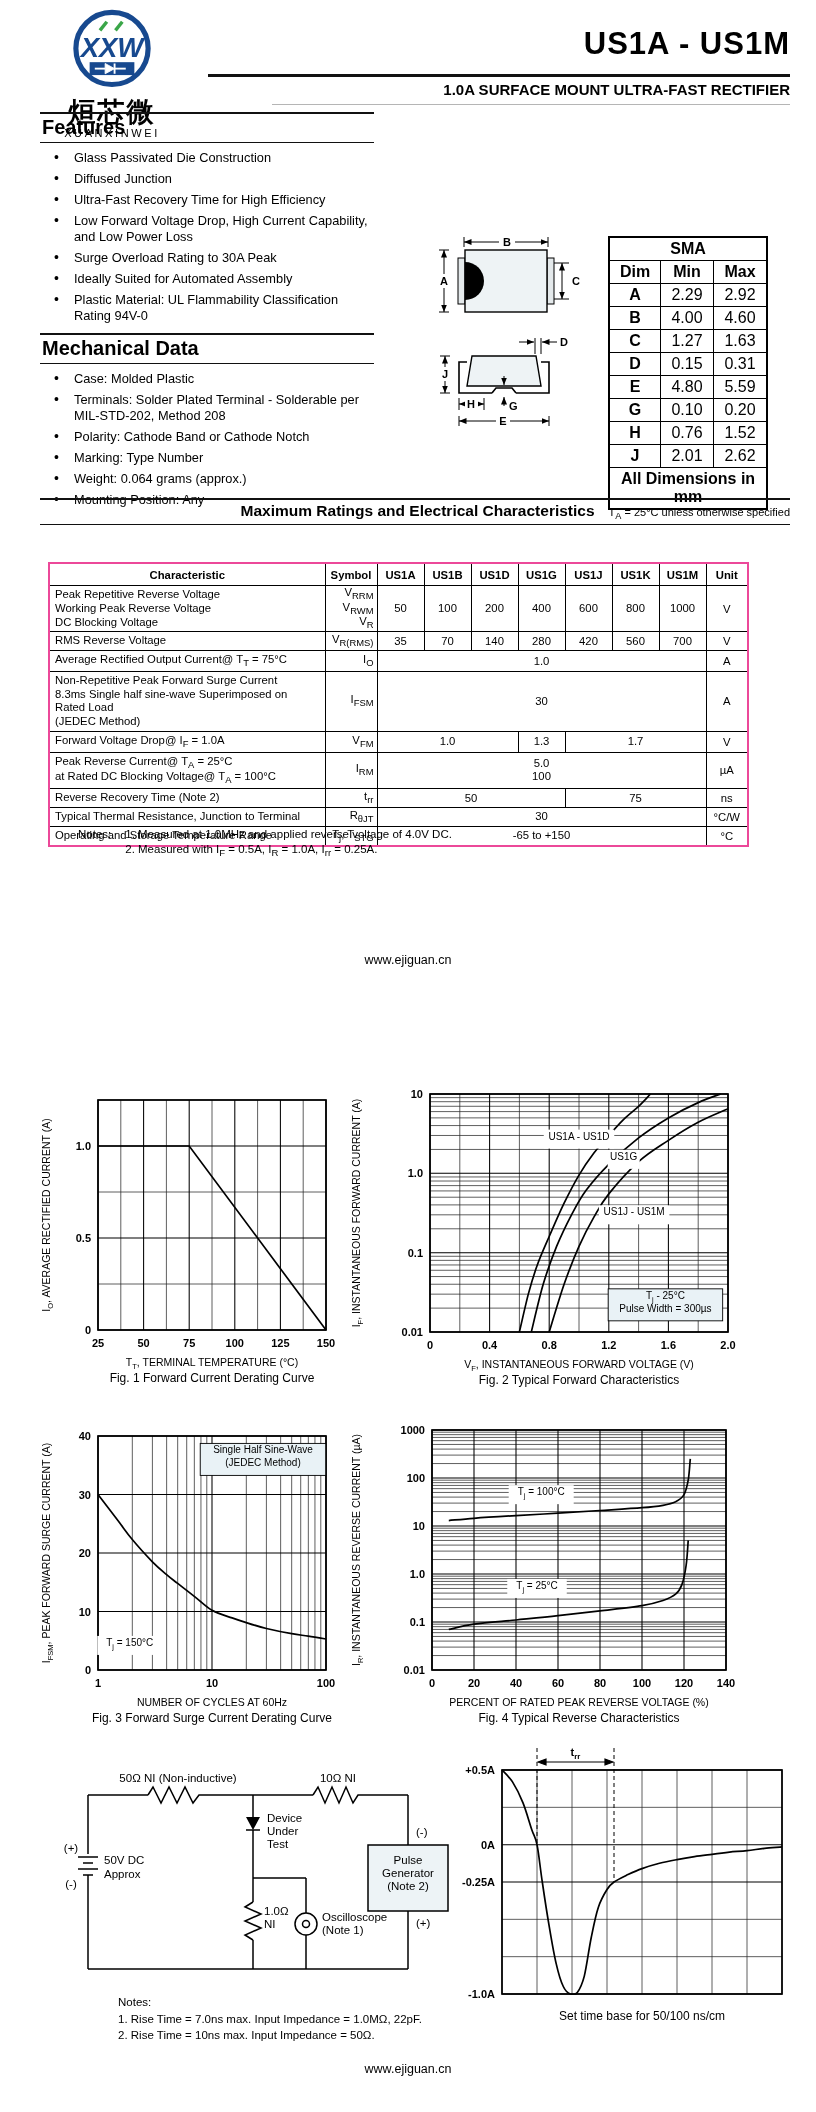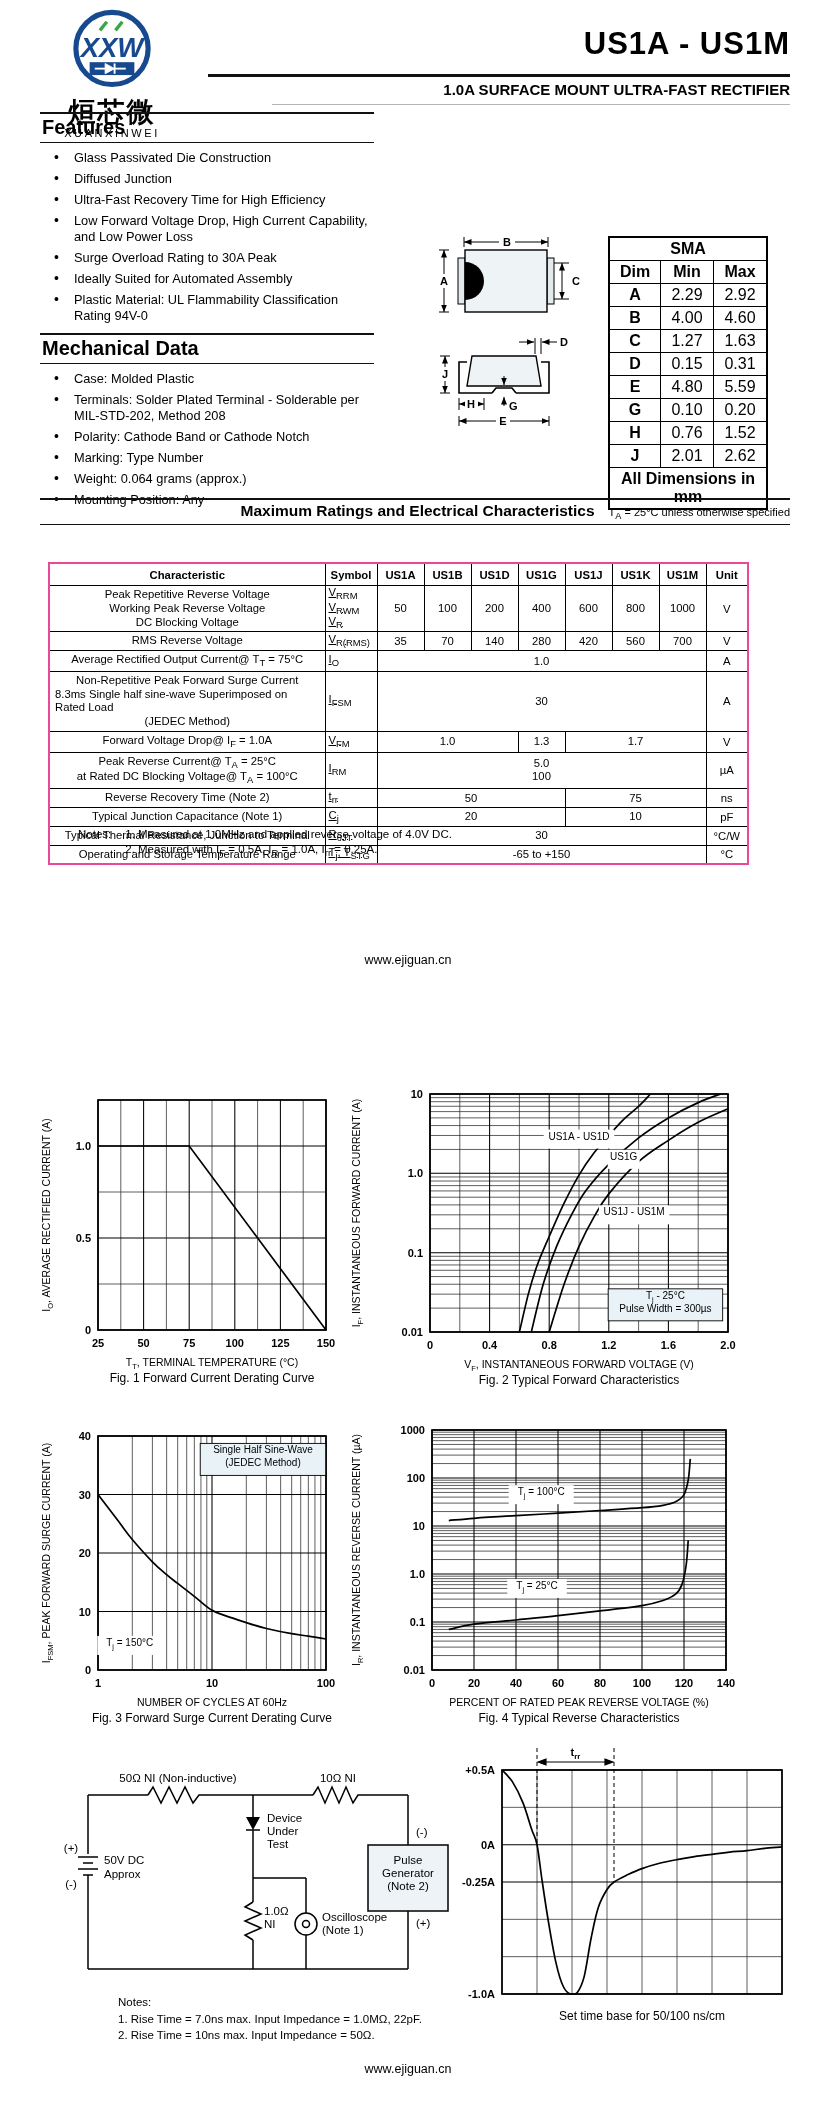--- a/index.html
+++ b/index.html
@@ -31,22 +31,22 @@
   .sma-table .t-foot{font-weight:bold;}
   
   #ratings-sec{position:absolute;left:40px;top:498px;width:750px;}
   #ratings-sec .sec-head{font-size:15.5px;text-align:right;}
   .cond{font-size:11px;font-weight:normal;margin-left:14px;}
   .intro{font-size:11.5px;line-height:1.25;margin-top:5px;}
   .ratings-table{position:absolute;left:48px;top:562px;border-collapse:collapse;border:2px solid #ec4899;table-layout:fixed;font-size:11.3px;}
   .ratings-table th,.ratings-table td{border:1px solid #000;padding:1px 3px;vertical-align:middle;}
   .ratings-table th{font-weight:bold;text-align:center;height:19px;font-size:11.3px;}
   td.c-char{text-align:left;padding:2px 5px;}
-  .char-line{display:flex;justify-content:center;line-height:1.22;}
-  td.c-sym{text-align:left;line-height:1.05;text-decoration:underline;}
+  .char-line{display:flex;justify-content:flex-start;line-height:1.22;}
+  td.c-sym{text-align:right;line-height:1.05;}
   td.c-val{text-align:center;line-height:1.15;}
   td.c-unit{text-align:center;}
   .ratings-notes{position:absolute;left:78px;top:828px;font-size:11.5px;display:flex;gap:14px;}
   .ratings-notes .nlines div{margin-bottom:3px;}
   
   .site-mid{position:absolute;left:0;top:953px;width:100%;text-align:center;font-size:12.5px;}
   .site-bottom{position:absolute;left:0;top:2062px;width:100%;text-align:center;font-size:12.5px;}
   
   .figwrap{position:absolute;}
   #fig1{left:34px;top:1084px;} #fig2{left:344px;top:1080px;}
@@ -380,33 +380,20 @@
             <div class="char-line">
               <span>Reverse Recovery Time (Note 2)</span>
             </div>
           </td>
           <td class="c-sym">
             <div>t<sub>rr</sub></div>
           </td>
           <td class="c-val" colspan="4">50</td>
           <td class="c-val" colspan="3">75</td>
           <td class="c-unit">ns</td>
-        </tr>
-        <tr>
-          <td class="c-char">
-            <div class="char-line">
-              <span>Typical Junction Capacitance (Note 1)</span>
-            </div>
-          </td>
-          <td class="c-sym">
-            <div>C<sub>j</sub></div>
-          </td>
-          <td class="c-val" colspan="4">20</td>
-          <td class="c-val" colspan="3">10</td>
-          <td class="c-unit">pF</td>
         </tr>
         <tr>
           <td class="c-char">
             <div class="char-line">
               <span>Typical Thermal Resistance, Junction to Terminal</span>
             </div>
           </td>
           <td class="c-sym">
             <div>R<sub>θJT</sub></div>
           </td>

